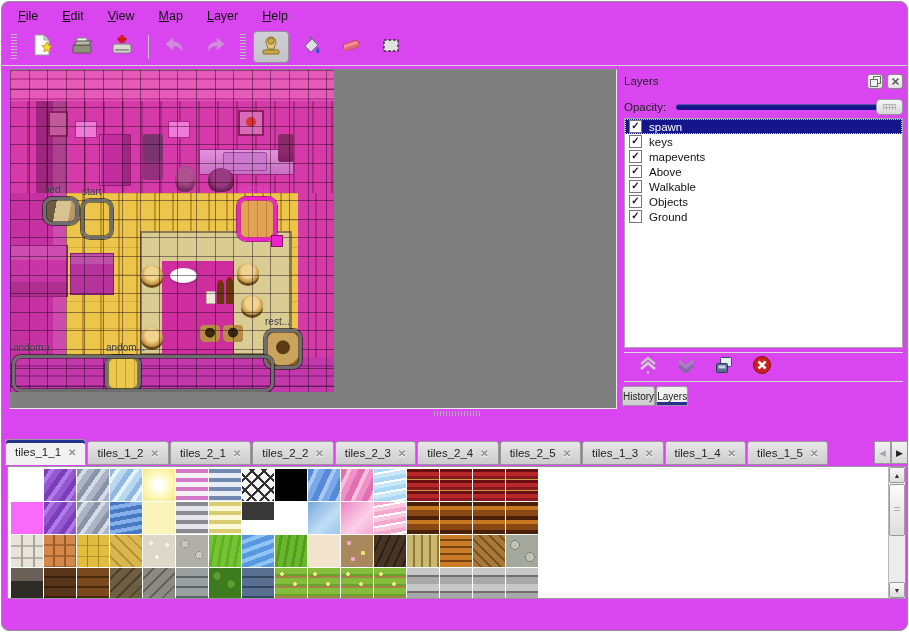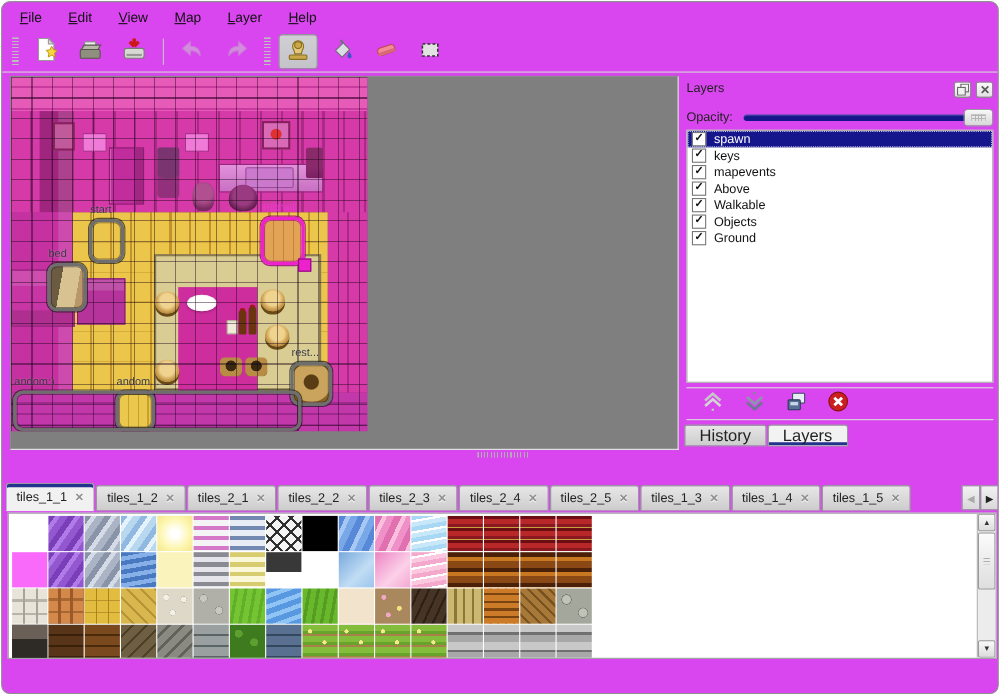--- a/index.html
+++ b/index.html
@@ -74,21 +74,21 @@
   .op-groove{position:absolute;left:0;right:2px;top:5px;height:6px;background:#16168c;border-radius:3px;box-shadow:inset 0 1px 1px rgba(255,255,255,.3);}
   .op-handle{position:absolute;right:0;top:0;width:27px;height:16px;background:linear-gradient(#f7f7f7,#d7d7d7);border:1px solid #98989e;border-radius:4px;box-sizing:border-box;}
   .op-handle::after{content:"";position:absolute;left:6px;right:6px;top:4px;bottom:4px;background:repeating-linear-gradient(90deg,#b4b4b4 0 1px,transparent 1px 3px),repeating-linear-gradient(180deg,#b4b4b4 0 1px,transparent 1px 3px);}
   .layer-list{position:absolute;left:2px;right:2px;top:46px;height:230px;background:#fff;border:1px solid #a8a8a8;box-sizing:border-box;overflow:hidden;}
   .layer-row{display:flex;align-items:center;height:15px;font-size:11.5px;color:#111;}
   .layer-row.selected{background:#16168c;color:#fff;outline:1px dotted #cfcfe8;outline-offset:-1px;}
   .cb{width:11px;height:11px;border:1px solid #777;background:#fff;margin:0 7px 0 4px;font-size:10px;line-height:10px;color:#111;text-align:center;font-weight:bold;flex:none;}
   .layer-tools{position:absolute;left:2px;right:2px;top:280px;height:30px;display:flex;align-items:center;gap:14px;padding-left:12px;border-top:1px solid #dadada;border-bottom:1px solid #dadada;box-sizing:border-box;}
   .ltbtn{width:24px;height:24px;display:flex;align-items:center;justify-content:center;}
   .dock-tabs{position:absolute;left:0;bottom:4px;display:flex;}
-  .dock-tab{height:20px;padding:0 13px;font-size:15px;color:#222;display:flex;align-items:center;background:linear-gradient(#e6e6e6,#cccccc);border:1px solid #98989e;border-radius:3px 3px 0 0;margin-right:1px;box-sizing:border-box;}
+  .dock-tab{height:20px;padding:0 0;font-size:10px;color:#222;display:flex;align-items:center;background:linear-gradient(#e6e6e6,#cccccc);border:1px solid #98989e;border-radius:3px 3px 0 0;margin-right:1px;box-sizing:border-box;}
   .dock-tab.active{background:#f2f2f2;box-shadow:inset 0 -3px 0 #23328c;}
 
   
   .splitter{position:absolute;left:3px;top:407px;width:903px;height:8px;display:flex;align-items:center;justify-content:center;}
   .splitter .grip{width:46px;height:5px;background:repeating-linear-gradient(90deg,#b0b0b0 0 1px,transparent 1px 3px);}
 
   
   .tilesets-dock{position:absolute;left:3px;top:416px;width:903px;height:184px;}
   .ts-tabs{position:absolute;left:0;top:21px;width:867px;height:26px;display:flex;align-items:flex-end;overflow:hidden;}
   .ts-tab{height:24px;flex:none;padding:0 9px;display:flex;align-items:center;gap:7px;font-size:11.5px;color:#222;background:linear-gradient(#e7e7e7,#cccccc);border:1px solid #98989e;border-radius:3px 3px 0 0;margin-right:1px;box-sizing:border-box;}
@@ -220,21 +220,21 @@
       <div class="stool" style="left:231px;top:225px;"></div>
       <div class="stool" style="left:131px;top:257px;"></div>
       <div class="mz m-plate"></div>
       <div class="mz m-bottle m-bottle1"></div>
       <div class="mz m-bottle m-bottle2"></div>
       <div class="mz m-mug"></div>
       <div class="mz m-basket m-basket1"></div>
       <div class="mz m-basket m-basket2"></div>
       <div class="mz m-grid"></div>
       <div id="map-objects">
-            <div class="map-object" style="left: 33px; top: 127px; width: 36px; height: 44px; margin-top: 42px;">
+            <div class="map-object" style="left: 33px; top: 127px; width: 36px; height: 28px;">
               <div class="obj-label">bed</div>
               <div class="obj-box" style="background: linear-gradient(100deg, rgb(107, 91, 64) 0px, rgb(107, 91, 64) 32%, rgb(217, 194, 145) 32%, rgb(217, 194, 145) 76%, rgb(184, 152, 104) 76%);"></div>
             </div>
             <div class="map-object" style="left: 71px; top: 129px; width: 32px; height: 40px;">
               <div class="obj-label">start</div>
               <div class="obj-box" style="background: transparent;"></div>
             </div>
             <div class="map-object selected" style="left: 227px; top: 127px; width: 40px; height: 44px;">
               <div class="obj-label">mikhail</div>
               <div class="obj-box" style="background: repeating-linear-gradient(90deg, rgb(226, 163, 86) 0px, rgb(226, 163, 86) 8px, rgb(200, 133, 58) 8px, rgb(200, 133, 58) 9px);"></div>

